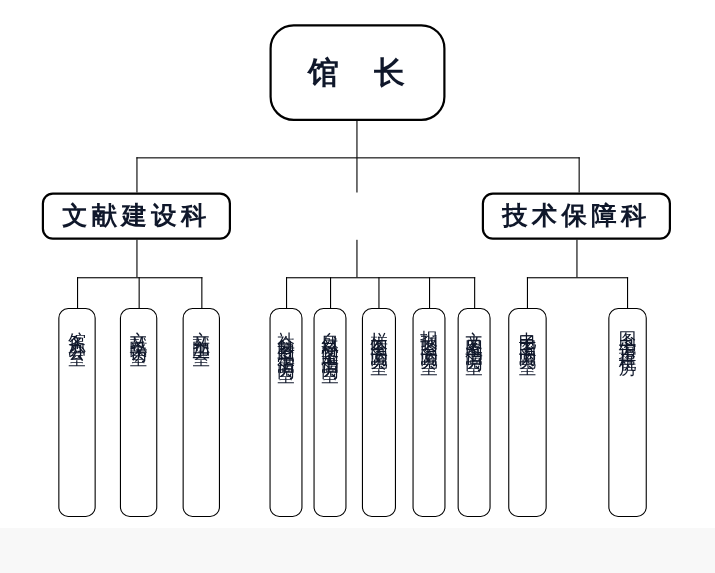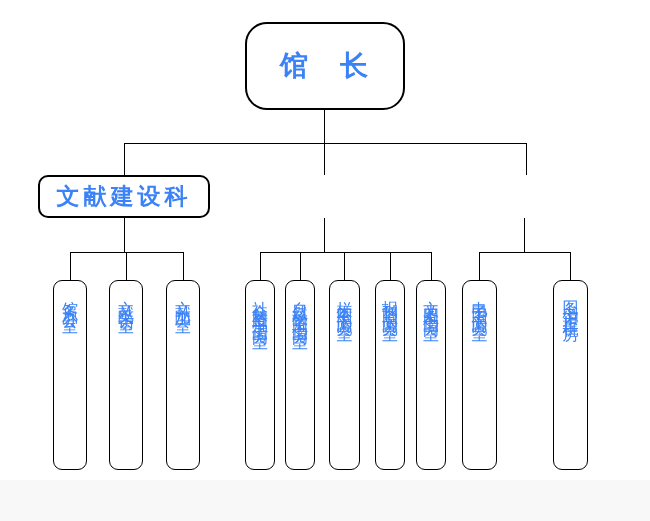--- a/index.html
+++ b/index.html
@@ -7,21 +7,21 @@
     padding: 0;
     background: #ffffff;
     font-family: "DejaVu Sans", "Liberation Sans", sans-serif;
   }
   .canvas {
     position: relative;
     width: 650px;
     height: 521px;
     background: #ffffff;
     overflow: hidden;
-    color: #3b82f6;
+    color: #0f172a;
   }
   .band {
     position: absolute;
     left: 0;
     width: 650px;
     background: #f8f8f8;
   }
   .line {
     position: absolute;
     background: #000000;
@@ -89,20 +89,23 @@
 
   <div class="line" style="left:324px; top:110px; width:1px; height:33px;"></div>
   <div class="line" style="left:124px; top:143px; width:403px; height:1px;"></div>
   <div class="line" style="left:124px; top:143px; width:1px; height:32px;"></div>
   <div class="line" style="left:324px; top:143px; width:1px; height:32px;"></div>
   <div class="line" style="left:526px; top:143px; width:1px; height:32px;"></div>
 
   <div class="node dept" style="left:38px;align-items:center;">
     <span class="label">文献建设科</span>
   </div>
+  <div class="node dept" style="left:438px;">
+    <span class="label">技术保障科</span>
+  </div>
 
   <div class="line" style="left:124px; top:218px; width:1px; height:34px;"></div>
   <div class="line" style="left:70px; top:252px; width:114px; height:1px;"></div>
   <div class="line" style="left:70px; top:252px; width:1px; height:28px;"></div>
   <div class="line" style="left:126px; top:252px; width:1px; height:28px;"></div>
   <div class="line" style="left:183px; top:252px; width:1px; height:28px;"></div>
 
   <div class="line" style="left:324px; top:218px; width:1px; height:34px;"></div>
   <div class="line" style="left:260px; top:252px; width:172px; height:1px;"></div>
   <div class="line" style="left:260px; top:252px; width:1px; height:28px;"></div>

